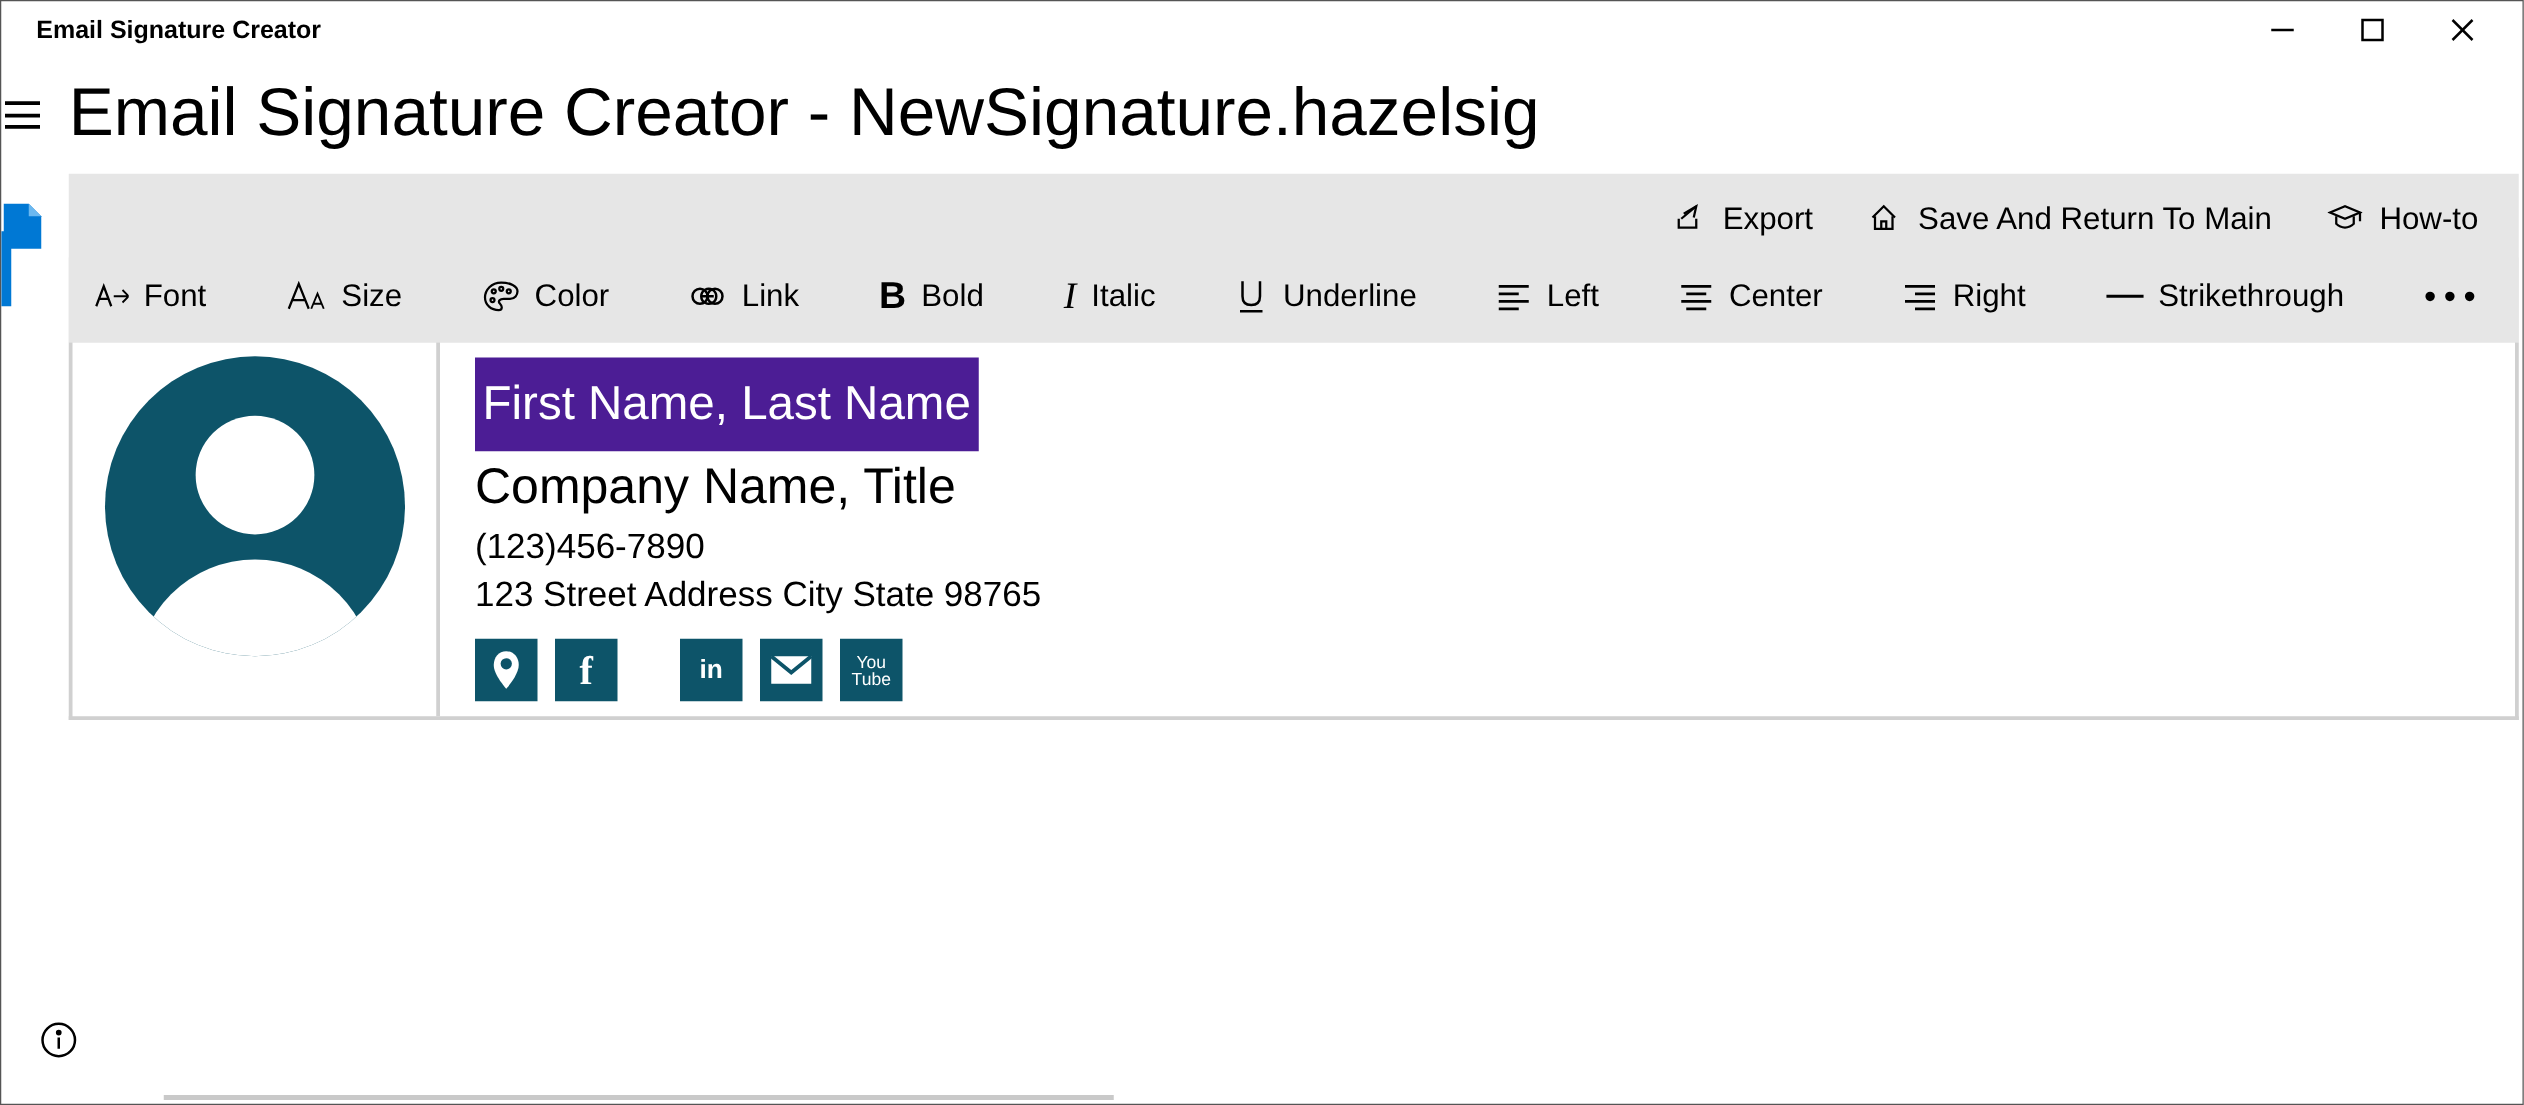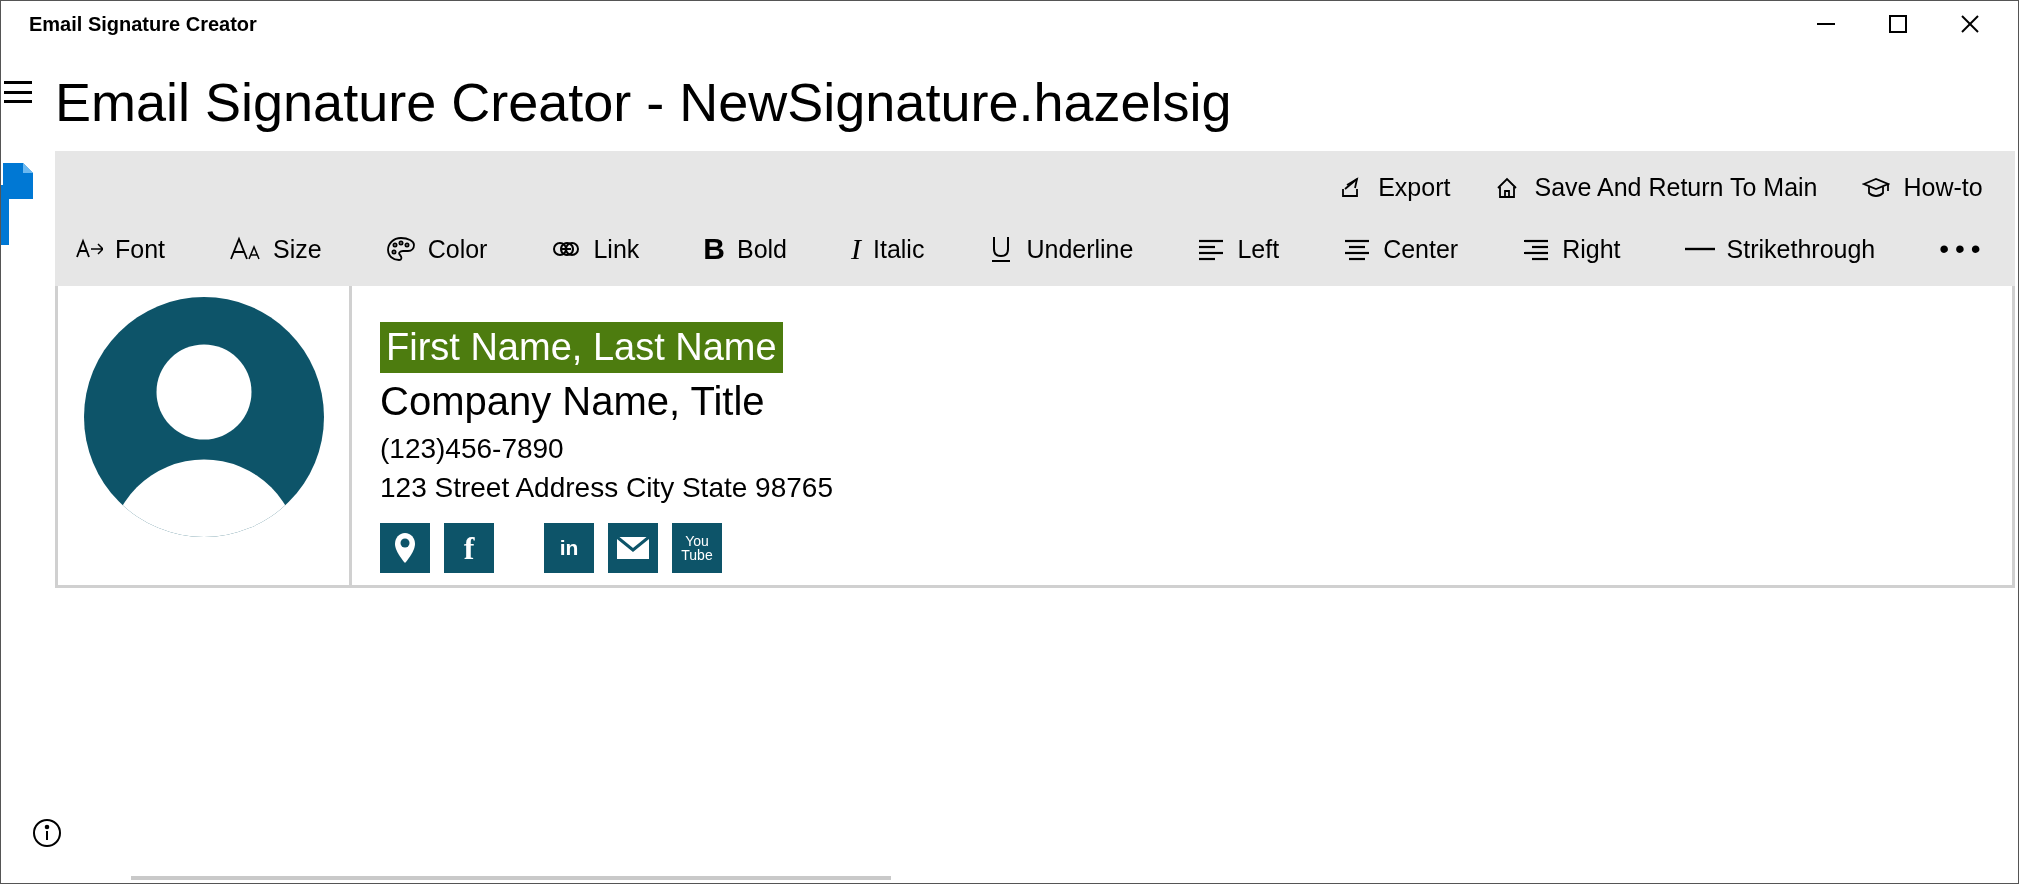--- a/index.html
+++ b/index.html
@@ -74,38 +74,38 @@
   }
   .main {
     flex: 1;
     padding: 8px 30px 0 20px;
     display: flex;
     flex-direction: column;
   }
   .page-title {
     font-size: 54px;
     font-weight: 350;
-    margin: 16px 0 18px 0;
+    margin: 4px 0 18px 0;
   }
   .ribbon {
     background: #e6e6e6;
     display: flex;
     flex-direction: column;
     padding-top: 0;
   }
   .ribbon-top {
     display: flex;
     justify-content: flex-end;
     gap: 44px;
     padding: 22px 32px 16px 0;
     align-items: center;
   }
   .ribbon-btn {
     display: flex;
-    align-items: center;
+    align-items: flex-start;
     gap: 14px;
     font-size: 25px;
     cursor: pointer;
   }
   .ribbon-bottom {
     display: flex;
     gap: 64px;
     padding: 14px 28px 20px 18px;
     align-items: center;
     background: #e6e6e6;
@@ -136,25 +136,24 @@
     align-items: flex-start;
     justify-content: center;
     padding-top: 6px;
   }
   .preview-right {
     flex: 1;
     padding: 12px 28px;
   }
   .sig-name {
     font-size: 38px;
-    background: #4d7c0f;
+    background: #4c1d95;
     color: #fff;
     display: inline-block;
-    padding: 4px 6px;
-    margin-top: 24px;
+    padding: 16px 6px;
   }
   .sig-line {
     font-size: 28px;
     line-height: 1.4;
   }
   .sig-line.company { font-size: 40px; }
   .social-row {
     display: flex;
     gap: 14px;
     margin-top: 16px;

